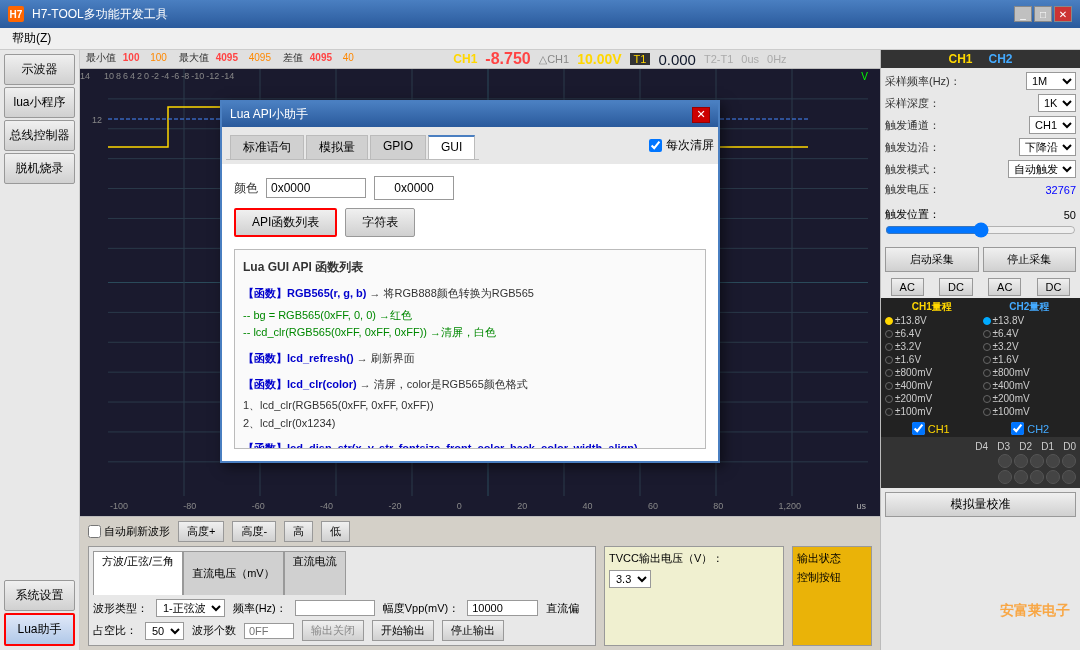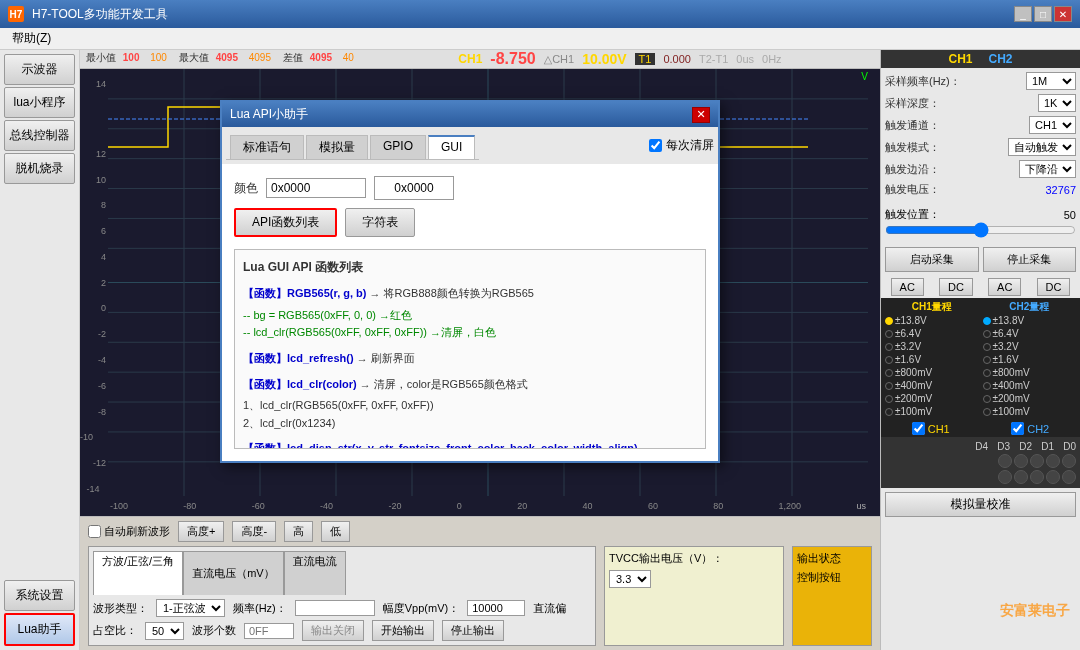--- a/index.html
+++ b/index.html
@@ -131,30 +131,30 @@
         <span style="color:#ff4444; font-weight:bold; margin-left:4px;">4095</span>
         <span style="margin-left:8px; color:#ff8800;">40</span>
       </div>
 
       <div style="flex:1; display:flex; align-items:center; justify-content:center; gap:8px;">
         <span style="color:#ffd700; font-size:12px; font-weight:bold;">CH1</span>
         <span style="color:#ff4444; font-size:16px; font-weight:bold;">-8.750</span>
         <span style="color:#888; font-size:11px;">△CH1</span>
         <span style="color:#ffd700; font-size:14px; font-weight:bold;">10.00V</span>
         <span style="background:#333; color:#ffd700; padding:0 4px; font-size:11px;">T1</span>
-        <span style="color:#7f1d1d; font-size:11px;">0.000</span>
+        <span style="color:#0f172a; font-size:15px;">0.000</span>
         <span style="color:#aaa; font-size:11px;">T2-T1</span>
         <span style="color:#aaa; font-size:11px;">0us</span>
         <span style="color:#aaa; font-size:11px;">0Hz</span>
       </div>
     </div>
 
     <div class="osc-display" style="position:relative; flex:1;">
 
-      <div style="position:absolute; left:0; top:8px; bottom:20px; width:28px; background:#1a1a2e; z-index:2; display:flex; flex-direction:column; justify-content:space-between; padding:2px 0;">
+      <div style="position:absolute; left:0; top:0; bottom:20px; width:28px; background:#1a1a2e; z-index:2; display:flex; flex-direction:row; justify-content:space-between; padding:2px 0;">
         <span style="font-size:9px; color:#888; text-align:right; padding-right:2px;">14</span>
         <span style="font-size:9px; color:#888; text-align:right; padding-right:2px;margin-top:44px;">12</span>
         <span style="font-size:9px; color:#888; text-align:right; padding-right:2px;">10</span>
         <span style="font-size:9px; color:#888; text-align:right; padding-right:2px;">8</span>
         <span style="font-size:9px; color:#888; text-align:right; padding-right:2px;">6</span>
         <span style="font-size:9px; color:#888; text-align:right; padding-right:2px;">4</span>
         <span style="font-size:9px; color:#888; text-align:right; padding-right:2px;">2</span>
         <span style="font-size:9px; color:#888; text-align:right; padding-right:2px;">0</span>
         <span style="font-size:9px; color:#888; text-align:right; padding-right:2px;">-2</span>
         <span style="font-size:9px; color:#888; text-align:right; padding-right:2px;">-4</span>
@@ -234,21 +234,21 @@
             <div style="padding:2px 8px; background:#d0d0d0; border:1px solid #999; border-bottom:none; font-size:11px; cursor:pointer;">直流电流</div>
           </div>
           <div style="display:flex; gap:8px; flex-wrap:wrap; align-items:center;">
             <span style="font-size:11px;">波形类型：</span>
             <select class="control-select">
               <option>1-正弦波</option>
             </select>
             <span style="font-size:11px;">频率(Hz)：</span>
             <input type="text" class="control-input" style="width: 80px;">
             <span style="font-size:11px;">幅度Vpp(mV)：</span>
-            <input type="text" class="control-input" value="10000" style="width: 58px;">
+            <input type="text" class="control-input" value="10000" style="width: 71px;">
             <span style="font-size:11px;">直流偏</span>
           </div>
           <div style="display:flex; gap:8px; align-items:center; margin-top:3px;">
             <span style="font-size:11px;">占空比：</span>
             <select class="control-select">
               <option>50</option>
             </select>
             <span style="font-size:11px;">波形个数</span>
             <input type="text" class="control-input" style="width: 50px;" placeholder="0FF">
             <button class="control-btn" style="color:#888;">输出关闭</button>
@@ -293,29 +293,29 @@
           <option>1K</option><option>4K</option>
         </select>
       </div>
       <div class="setting-row">
         <span class="setting-label">触发通道：</span>
         <select class="setting-select">
           <option>CH1</option><option>CH2</option>
         </select>
       </div>
       <div class="setting-row">
+        <span class="setting-label">触发边沿：</span>
+        <select class="setting-select">
+          <option>下降沿</option><option>上升沿</option>
+        </select>
+      </div>
+      <div class="setting-row">
         <span class="setting-label">触发模式：</span>
         <select class="setting-select">
           <option>自动触发</option>
-        </select>
-      </div>
-      <div class="setting-row">
-        <span class="setting-label">触发边沿：</span>
-        <select class="setting-select">
-          <option>下降沿</option><option>上升沿</option>
         </select>
       </div>
       <div class="setting-row">
         <span class="setting-label">触发电压：</span>
         <span class="setting-value">32767</span>
       </div>
     </div>
 
     <div style="padding:2px 4px;">
       <div style="display:flex; justify-content:space-between; align-items:center; font-size:11px;">

